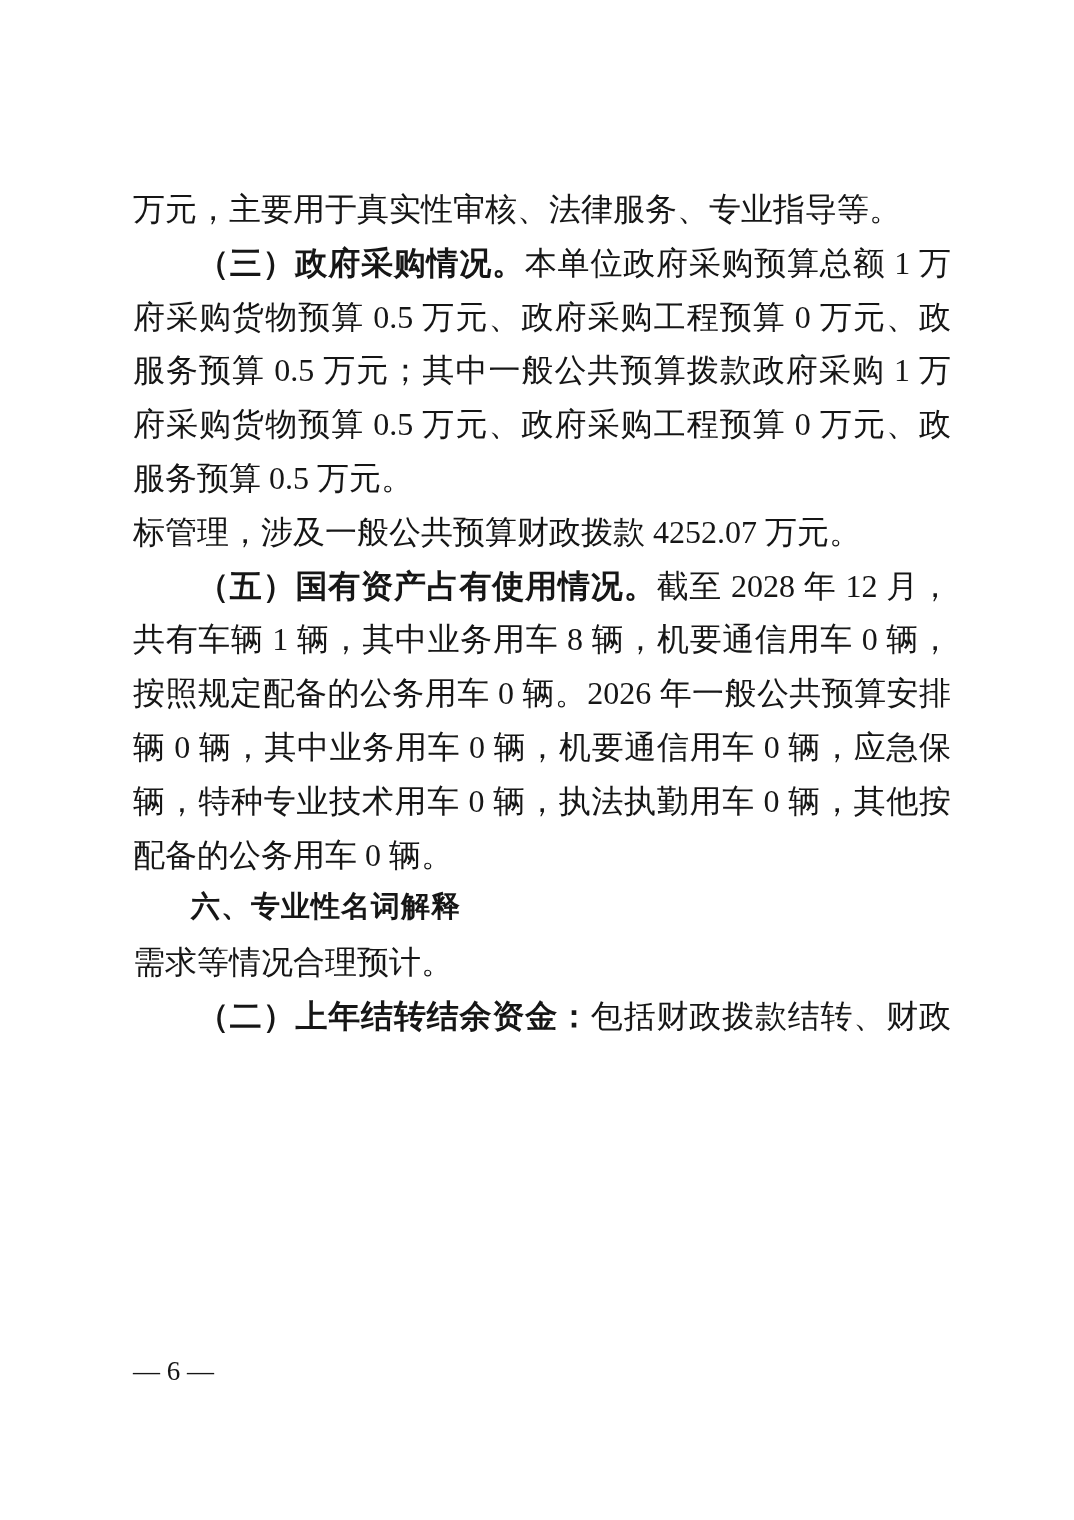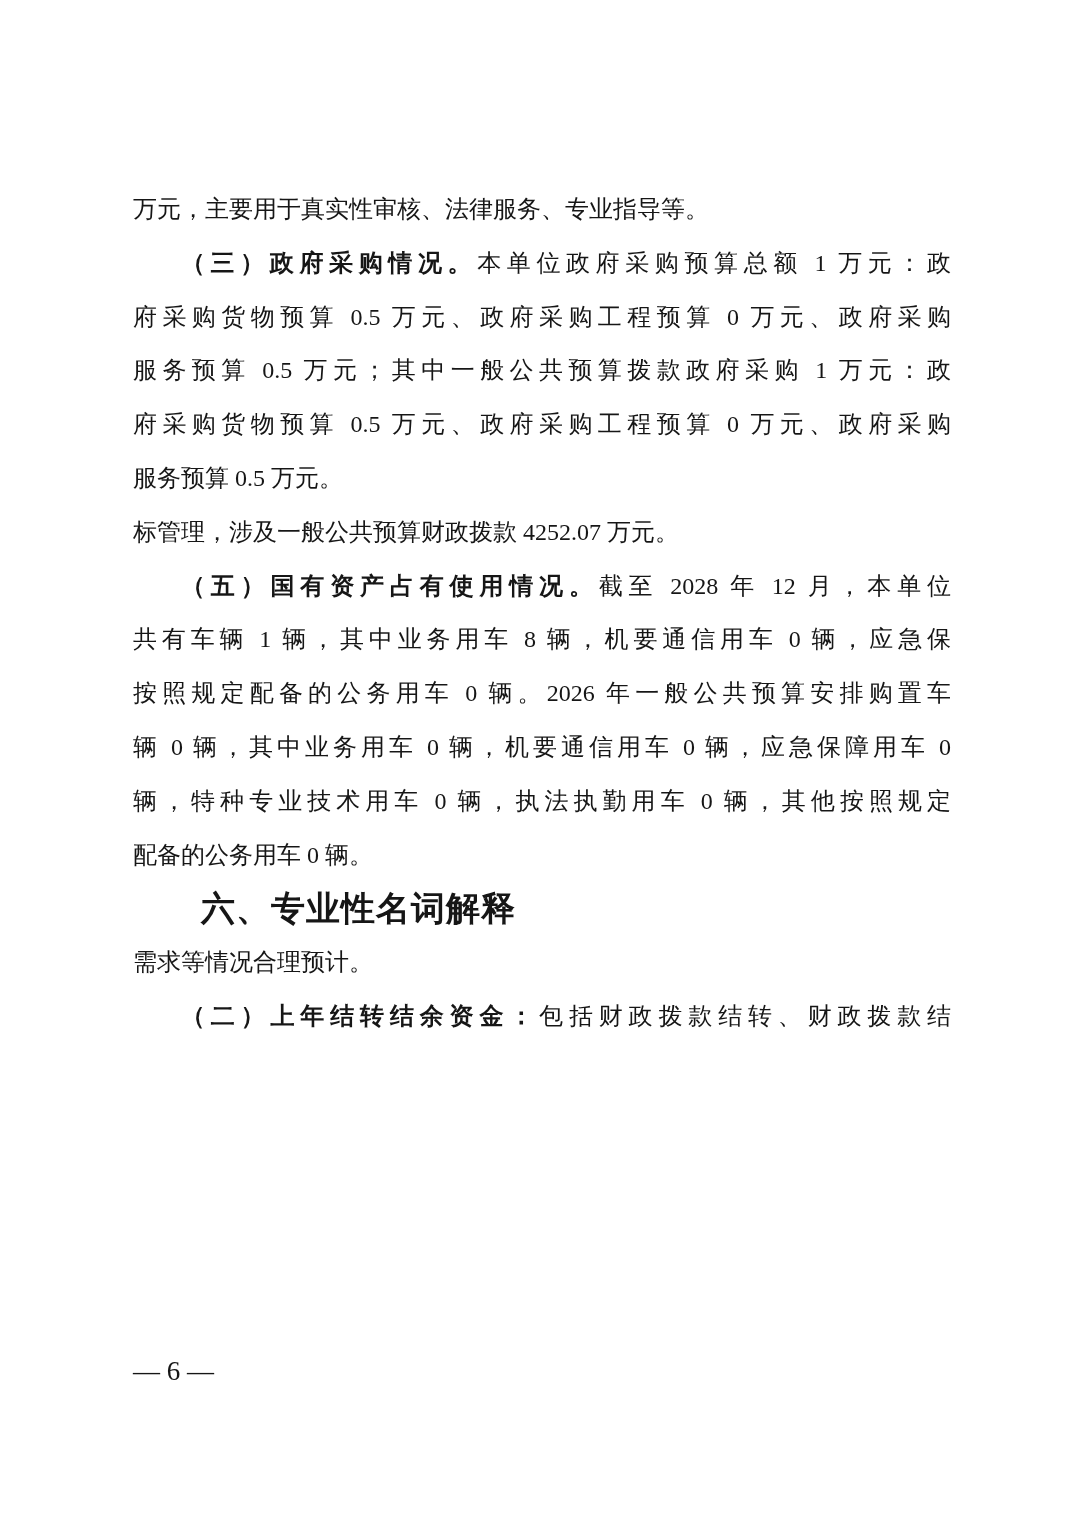--- a/index.html
+++ b/index.html
@@ -14,35 +14,35 @@
   }
   .text-block {
     position: absolute;
     left: 133px;
     top: 183px;
     width: 818px;
   }
   .line {
     height: 53.8px;
     line-height: 53.8px;
-    font-size: 24px;
+    font-size: 32px;
     overflow: hidden;
     white-space: normal;
   }
   .line .b { font-weight: bold; }
   .indent { text-indent: 2em; }
   .j {
     text-align: justify;
     text-align-last: justify;
     text-justify: inter-character;
   }
   .heading {
-    font-family: Liberation Sans, sans-serif;
+    font-family: Liberation Mono, monospace;
     font-weight: bold;
-    font-size: 34px;
+    font-size: 29px;
     text-indent: 2em;
     letter-spacing: 1px;
   }
   .page-number {
     position: absolute;
     left: 133px;
     top: 1349px;
     height: 44px;
     line-height: 44px;
     font-size: 27px;

